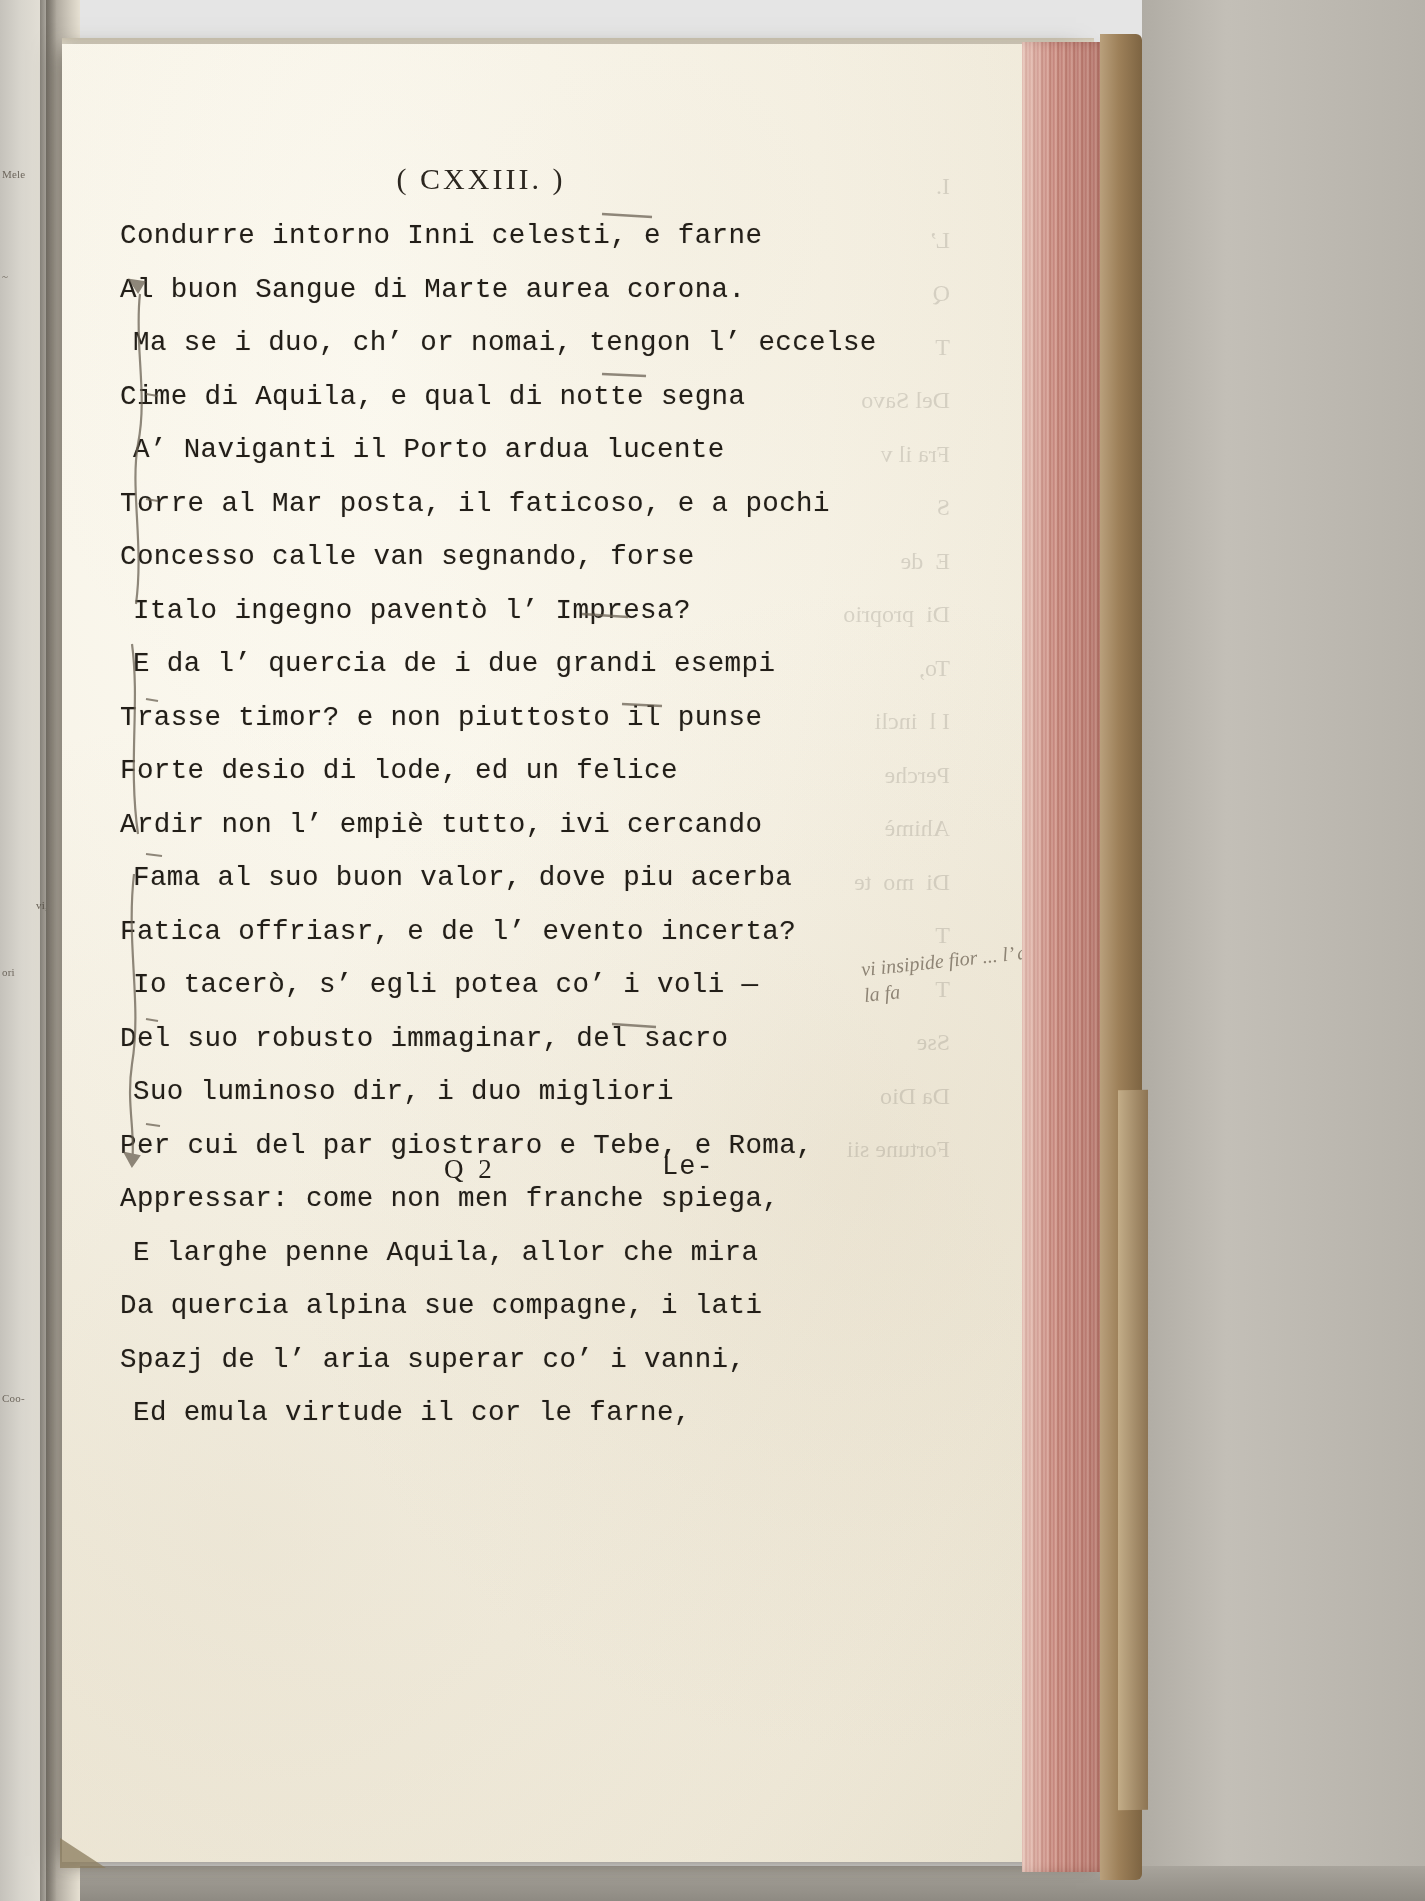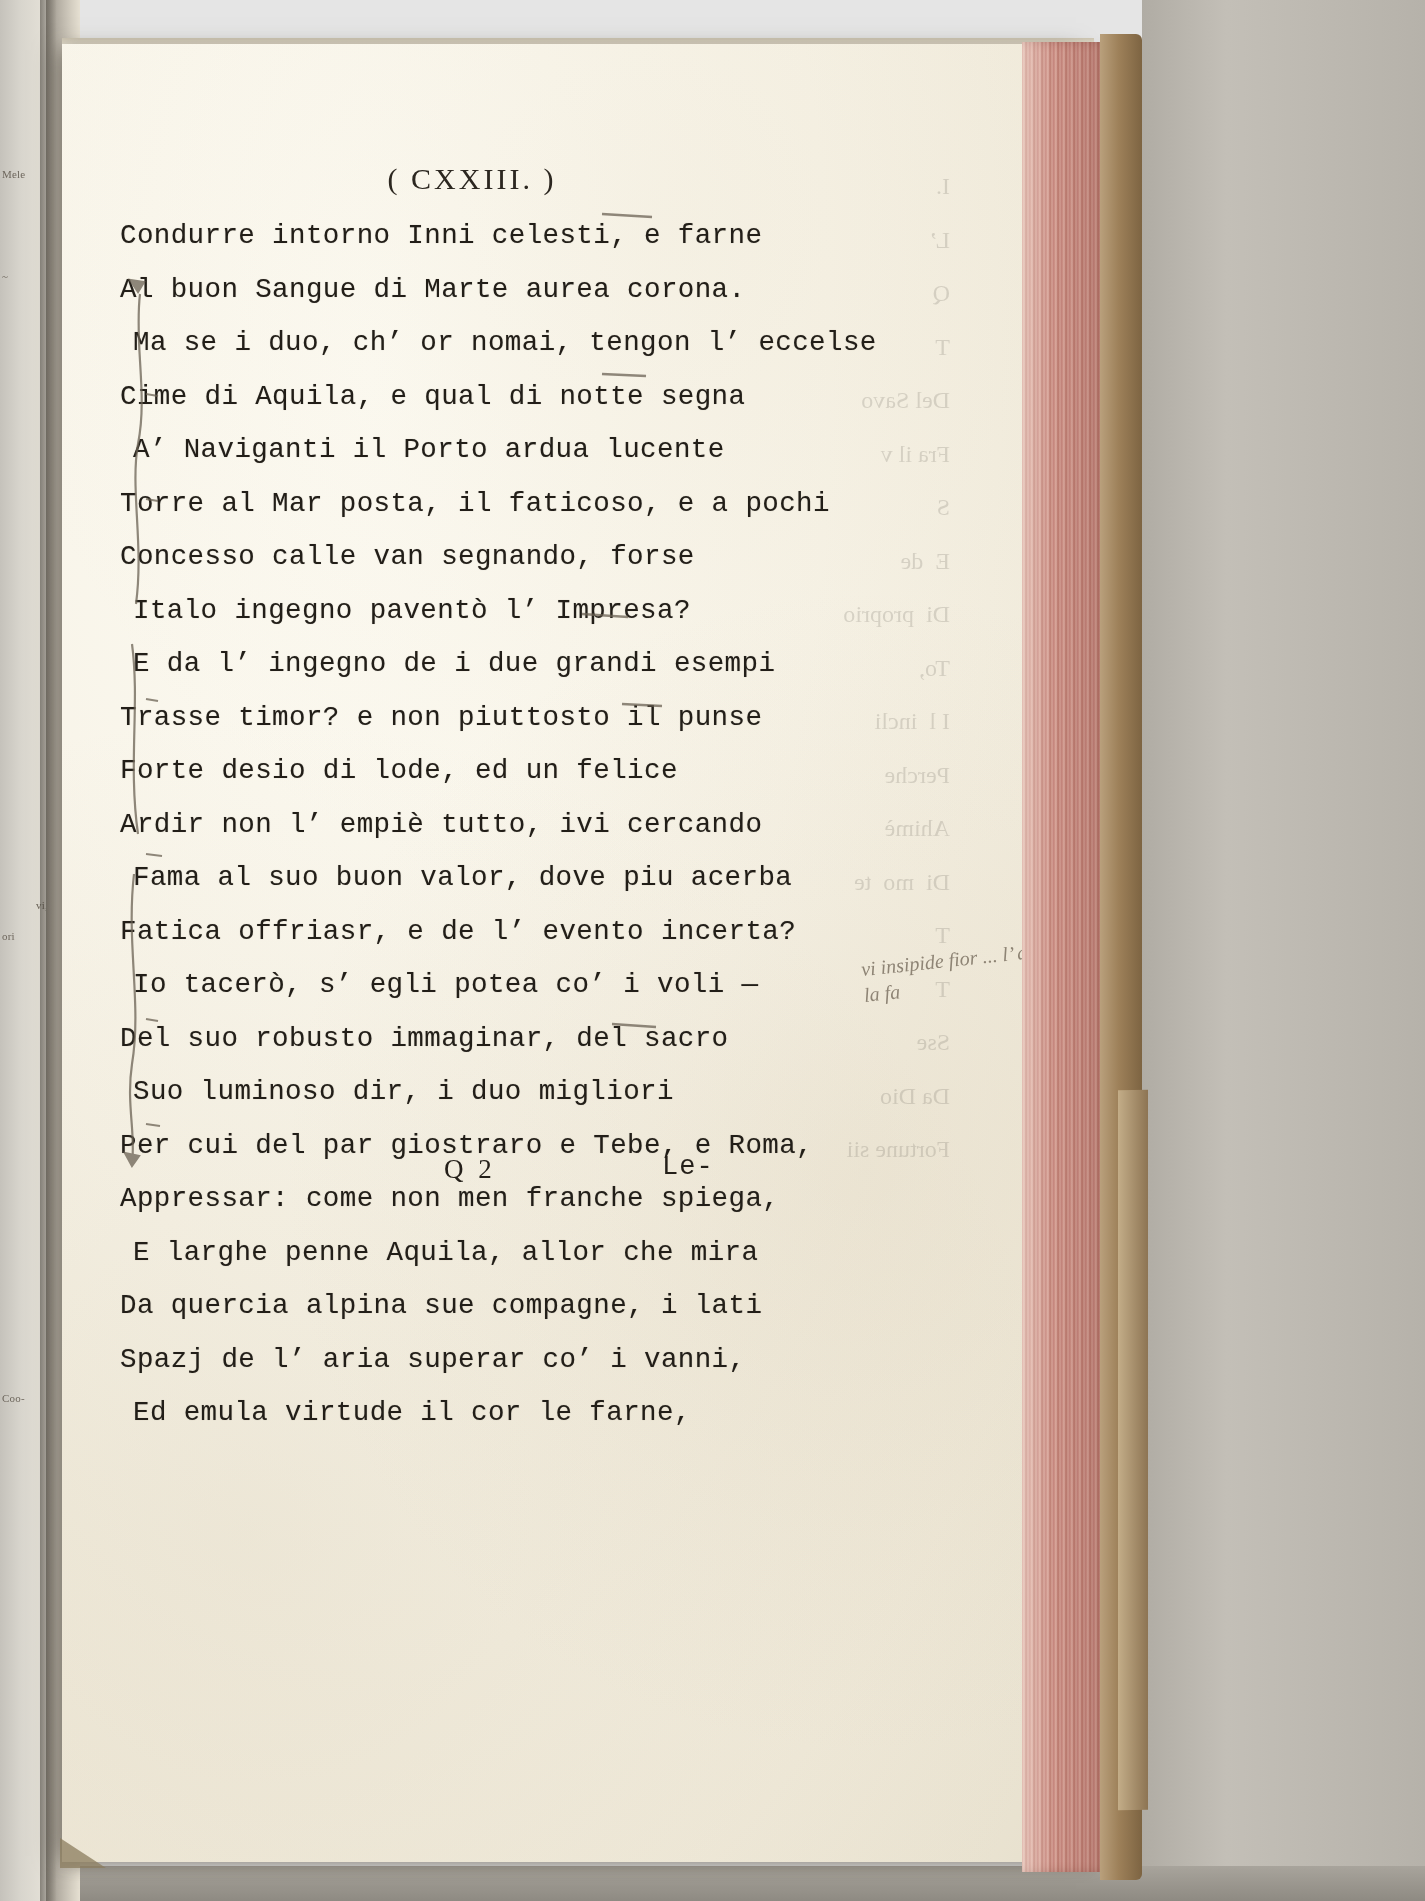--- a/index.html
+++ b/index.html
@@ -121,21 +121,21 @@
   }
 
   
   .text-block {
     position: absolute;
     left: 62px; top: 44px;
     width: 1030px; height: 1818px;
   }
   .page-number {
     position: absolute;
-    left: 0; top: 118px;
+    left: 9px; top: 118px;
     width: 820px;
     text-align: center;
     font-size: 30px;
     letter-spacing: 3px;
     color: #2c2720;
     font-family: "Liberation Serif", serif;
   }
   .verse-lines {
     position: absolute;
     left: 58px; top: 165px;
@@ -217,21 +217,21 @@
 
 <div id="page">
 
   <div class="table-bg-right"></div>
   <div class="table-bg-bottom"></div>
 
   <div class="left-page"></div>
   <div class="left-page-text" style="top:168px;">Mele</div>
   <div class="left-page-text" style="top:270px;">~</div>
   <div class="left-page-text" style="top:899px;text-align:right;">vi,</div>
-  <div class="left-page-text" style="top:930px;">ori</div>
+  <div class="left-page-text" style="top:966px;">ori</div>
   <div class="left-page-text" style="top:1392px;">Coo-</div>
 
   <div class="gutter"></div>
   <div class="gutter-dark"></div>
 
   <div class="page-edge-top"></div>
   <div class="page-sheet"></div>
 
   <div class="showthrough" id="showthrough">
       <div class="st-line">I. </div>
@@ -259,21 +259,21 @@
     <div class="page-number">( CXXIII. )</div>
     <div class="verse-lines" id="verse-lines">
         <div class="verse indent-0">Condurre intorno Inni celesti, e farne</div>
         <div class="verse indent-0">Al buon Sangue di Marte aurea corona.</div>
         <div class="verse indent-1">Ma se i duo, ch’ or nomai, tengon l’ eccelse</div>
         <div class="verse indent-0">Cime di Aquila, e qual di notte segna</div>
         <div class="verse indent-1">A’ Naviganti il Porto ardua lucente</div>
         <div class="verse indent-0">Torre al Mar posta, il faticoso, e a pochi</div>
         <div class="verse indent-0">Concesso calle van segnando, forse</div>
         <div class="verse indent-1">Italo ingegno paventò l’ Impresa?</div>
-        <div class="verse indent-1">E da l’ ingegno de i due grandi esempi</div>
+        <div class="verse indent-1">E da l’ quercia de i due grandi esempi</div>
         <div class="verse indent-0">Trasse timor? e non piuttosto il punse</div>
         <div class="verse indent-0">Forte desio di lode, ed un felice</div>
         <div class="verse indent-0">Ardir non l’ empiè tutto, ivi cercando</div>
         <div class="verse indent-1">Fama al suo buon valor, dove piu acerba</div>
         <div class="verse indent-0">Fatica offriasr, e de l’ evento incerta?</div>
         <div class="verse indent-1">Io tacerò, s’ egli potea co’ i voli —</div>
         <div class="verse indent-0">Del suo robusto immaginar, del sacro</div>
         <div class="verse indent-1">Suo luminoso dir, i duo migliori</div>
         <div class="verse indent-0">Per cui del par giostraro e Tebe, e Roma,</div>
         <div class="verse indent-0">Appressar: come non men franche spiega,</div>

